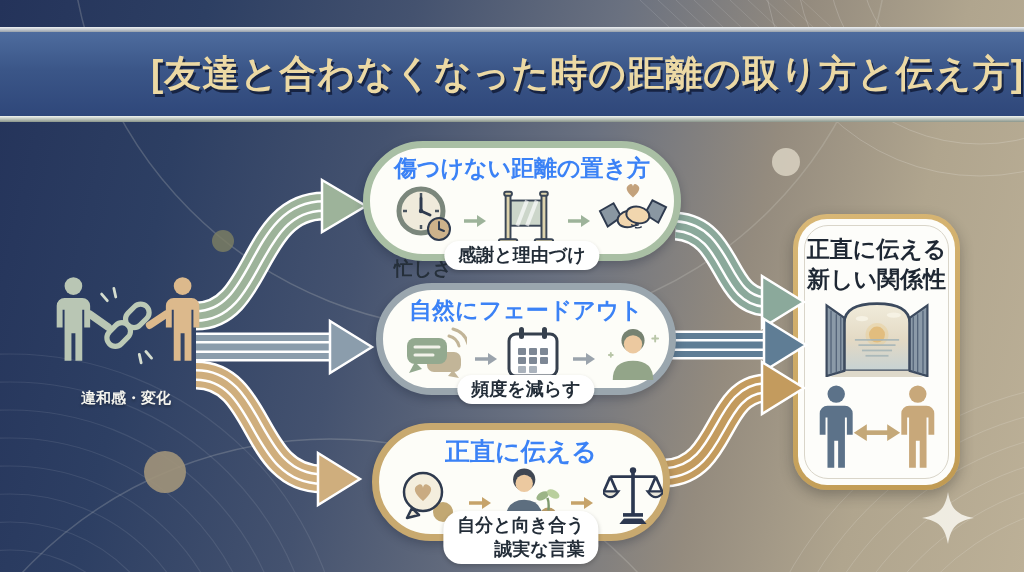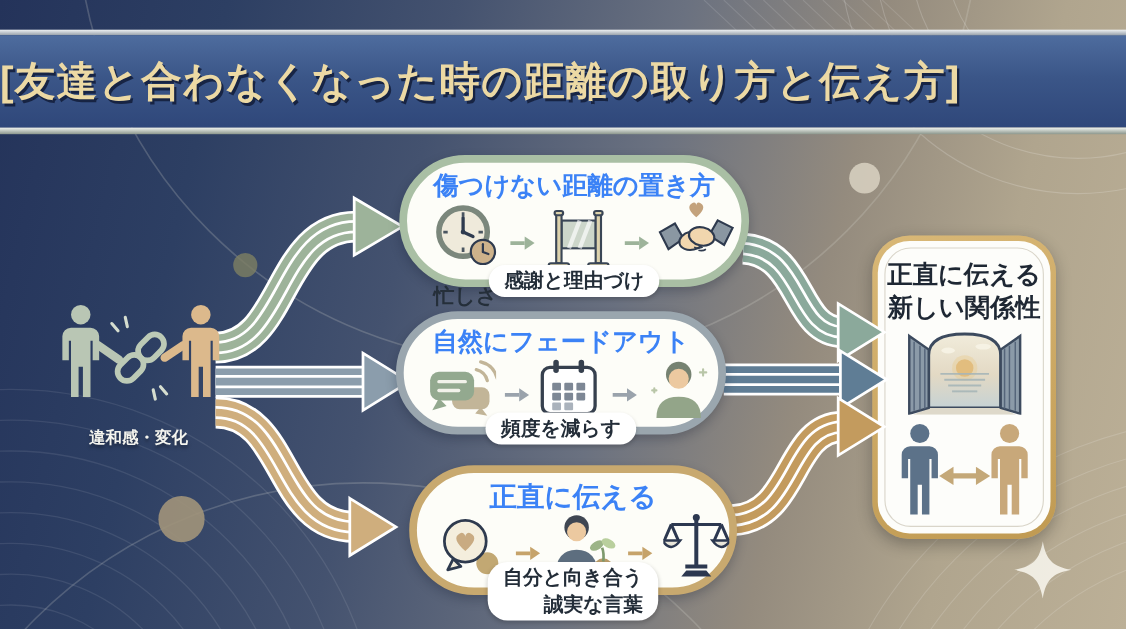--- a/index.html
+++ b/index.html
@@ -8,38 +8,38 @@
     background:linear-gradient(103deg,#24335a 0%,#2d3f63 18%,#44526f 36%,#6a7180 54%,#948b7e 70%,#b0a58e 84%,#bcb097 100%);}
   .stage *{box-sizing:border-box;}
   .abs{position:absolute;}
   .deco{left:0;top:0;width:1024px;height:572px;z-index:0;}.z2{z-index:2}.z3{z-index:3}
 
   
   .banner-line-top{left:0;top:27px;width:1024px;height:5px;z-index:3;
     background:linear-gradient(to bottom,#eef1f3,#98a1ab);}
   .banner{left:0;top:32px;width:1024px;height:84px;z-index:3;
     background:linear-gradient(180deg,#4e6c9e 0%,#3b5688 45%,#2f477a 100%);}
-  .banner-title{width:100%;line-height:84px;text-align:left;font-size:37px;font-weight:800;
+  .banner-title{width:100%;line-height:84px;text-align:right;font-size:37px;font-weight:800;
     color:#ecd9a4;letter-spacing:1px;text-shadow:2px 3px 0 rgba(18,28,56,.85);}
   .banner-line-bottom{left:0;top:116px;width:1024px;height:6px;z-index:3;
     background:linear-gradient(to bottom,#f0f3ef,#8b968c);}
 
   
   .source-label{left:28px;top:389px;width:196px;text-align:center;z-index:3;
     font-size:15px;font-weight:800;color:#f4f4ee;text-shadow:0 2px 3px rgba(0,0,0,.35);}
 
   
   .opt{z-index:3;background:#fdfdf8;box-shadow:0 4px 10px rgba(10,20,40,.25);}
   .opt-title{position:absolute;left:0;right:0;top:5px;text-align:center;
     font-weight:800;color:#3b82f6;}
   .pill{position:absolute;left:50%;transform:translateX(-50%);background:#ffffff;
     border-radius:18px;padding:3px 14px;font-weight:800;color:#232d38;font-size:18px;
     white-space:nowrap;text-align:right;box-shadow:0 2px 4px rgba(0,0,0,.18);line-height:1.3;}
   .box1{left:363px;top:141px;width:318px;height:120px;border:7px solid #a9bfa4;border-radius:60px;}
-  .box2{left:360px;top:283px;width:300px;height:112px;border:7px solid #9aa6ae;border-radius:56px;}
+  .box2{left:376px;top:283px;width:300px;height:112px;border:7px solid #9aa6ae;border-radius:56px;}
   .box3{left:372px;top:423px;width:298px;height:118px;border:7px solid #c8a96f;border-radius:59px;}
   .box1 .opt-title,.box2 .opt-title{font-size:23px;}
   .box3 .opt-title{font-size:25px;}
   .micro{position:absolute;font-size:19px;font-weight:800;color:#252f3a;text-align:center;}
 
   
   .outcome{left:793px;top:214px;width:167px;height:276px;border-radius:34px;z-index:1;
     background:linear-gradient(160deg,#d9b877,#c09a52);box-shadow:0 5px 14px rgba(20,20,20,.3);padding:5px;}
   .outcome-inner{width:100%;height:100%;background:#fdfdfa;border-radius:29px;position:relative;}
   .outcome-ring{position:absolute;left:6px;top:6px;right:6px;bottom:6px;border:1.5px solid #d9d5c9;border-radius:24px;}

